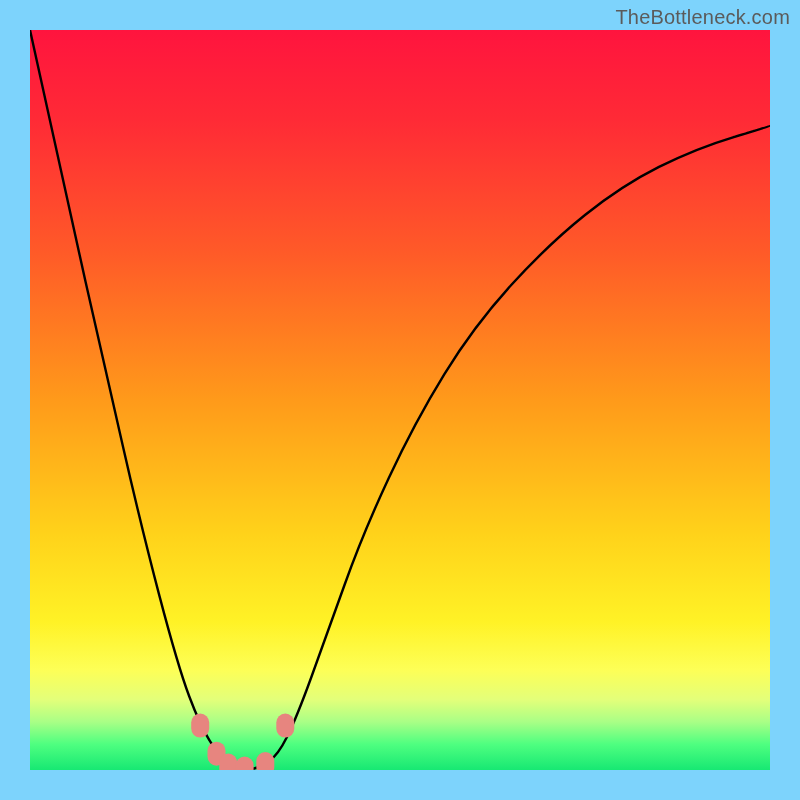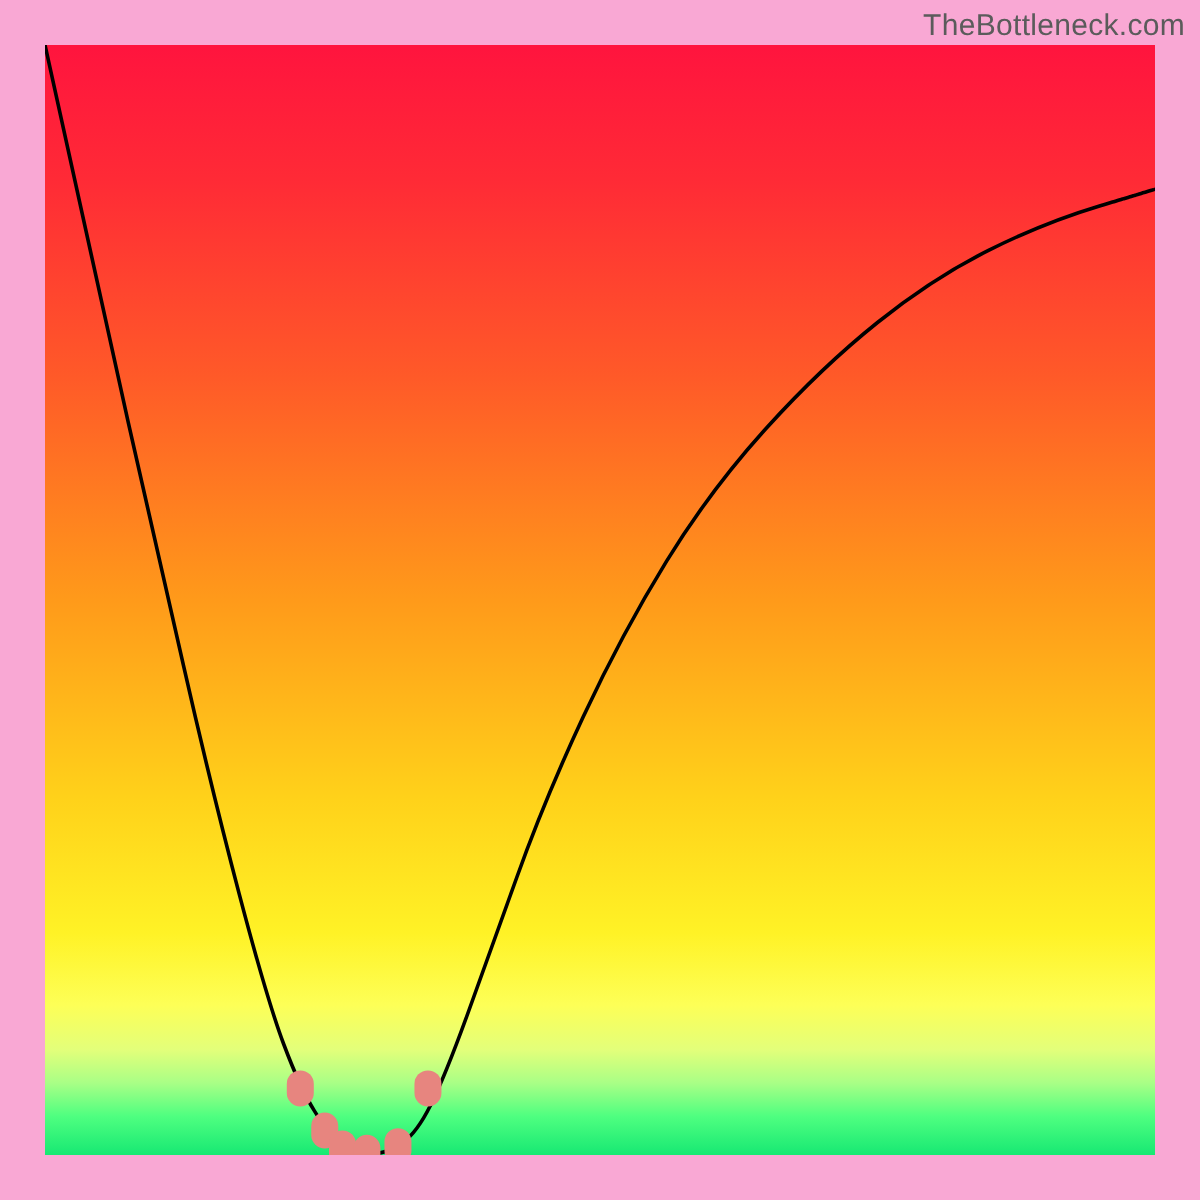--- a/index.html
+++ b/index.html
@@ -1,20 +1,20 @@
 <!DOCTYPE html>
 <html><head>
 <meta charset="utf-8">
 <style>
   * { margin: 0; padding: 0; box-sizing: border-box; }
   html, body { width: 800px; height: 800px; overflow: hidden; background: #000; }
   .frame {
     width: 800px;
     height: 800px;
-    background: #f9a8d4;
+    background: #7dd3fc;
     position: relative;
   }
   .plot-area {
     position: absolute;
     left: 30px;
     top: 30px;
     width: 740px;
     height: 740px;
   }
   .gradient-bg {

